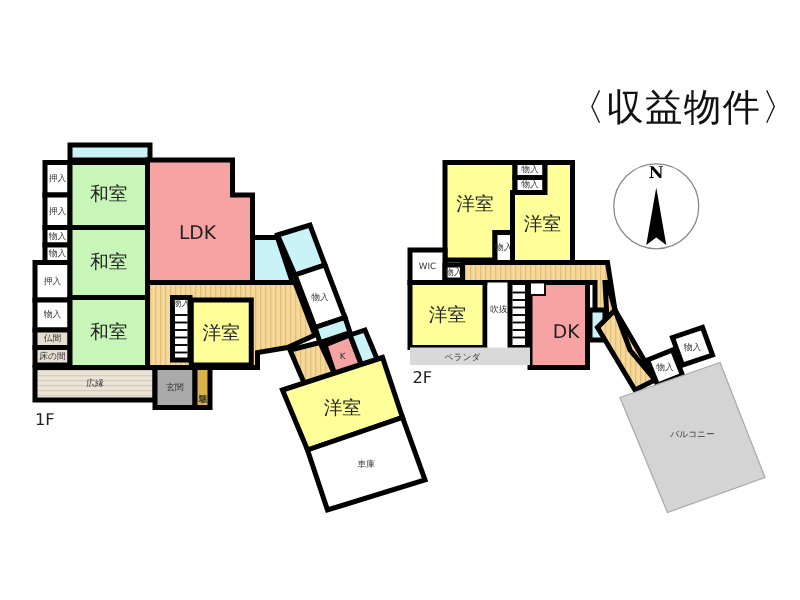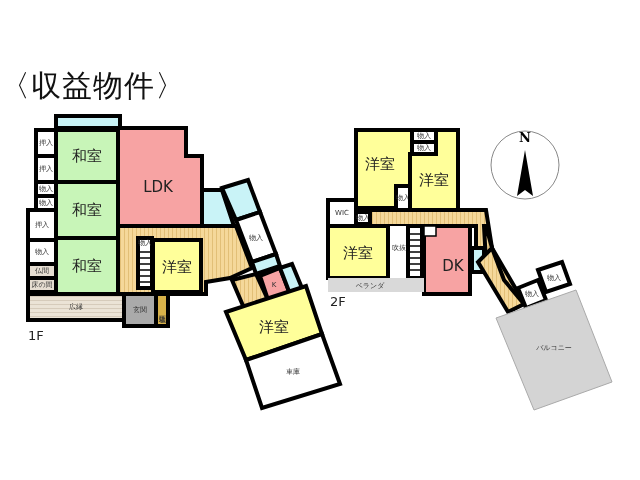--- a/index.html
+++ b/index.html
@@ -1,18 +1,18 @@
 <!DOCTYPE html>
 <html><head>
 <meta charset="utf-8">
 <style>
   html, body { margin: 0; padding: 0; background: #ffffff; }
   body { width: 640px; height: 480px; position: relative; overflow: hidden;
          font-family: "DejaVu Sans", "Liberation Sans", sans-serif; }
-  #title { position: absolute; left: 0; top: 66px; width: 100%; text-align: left;
+  #title { position: absolute; left: 0; top: 66px; width: 100%; text-align: right;
            font-size: 30px; color: #111; letter-spacing: 1px; }
   svg#plan { position: absolute; left: 0; top: 0; }
   .wall { stroke: #000; stroke-width: 4; stroke-linejoin: miter; }
   .thin { stroke: #000; stroke-width: 1.5; }
   .lbl-big { font-size: 15px; fill: #222; text-anchor: middle; dominant-baseline: middle; }
   .lbl-sm { font-size: 7px; fill: #333; text-anchor: middle; dominant-baseline: middle; }
   .lbl-floor { font-size: 13px; fill: #222; }
 </style>
 </head>
 <body>

